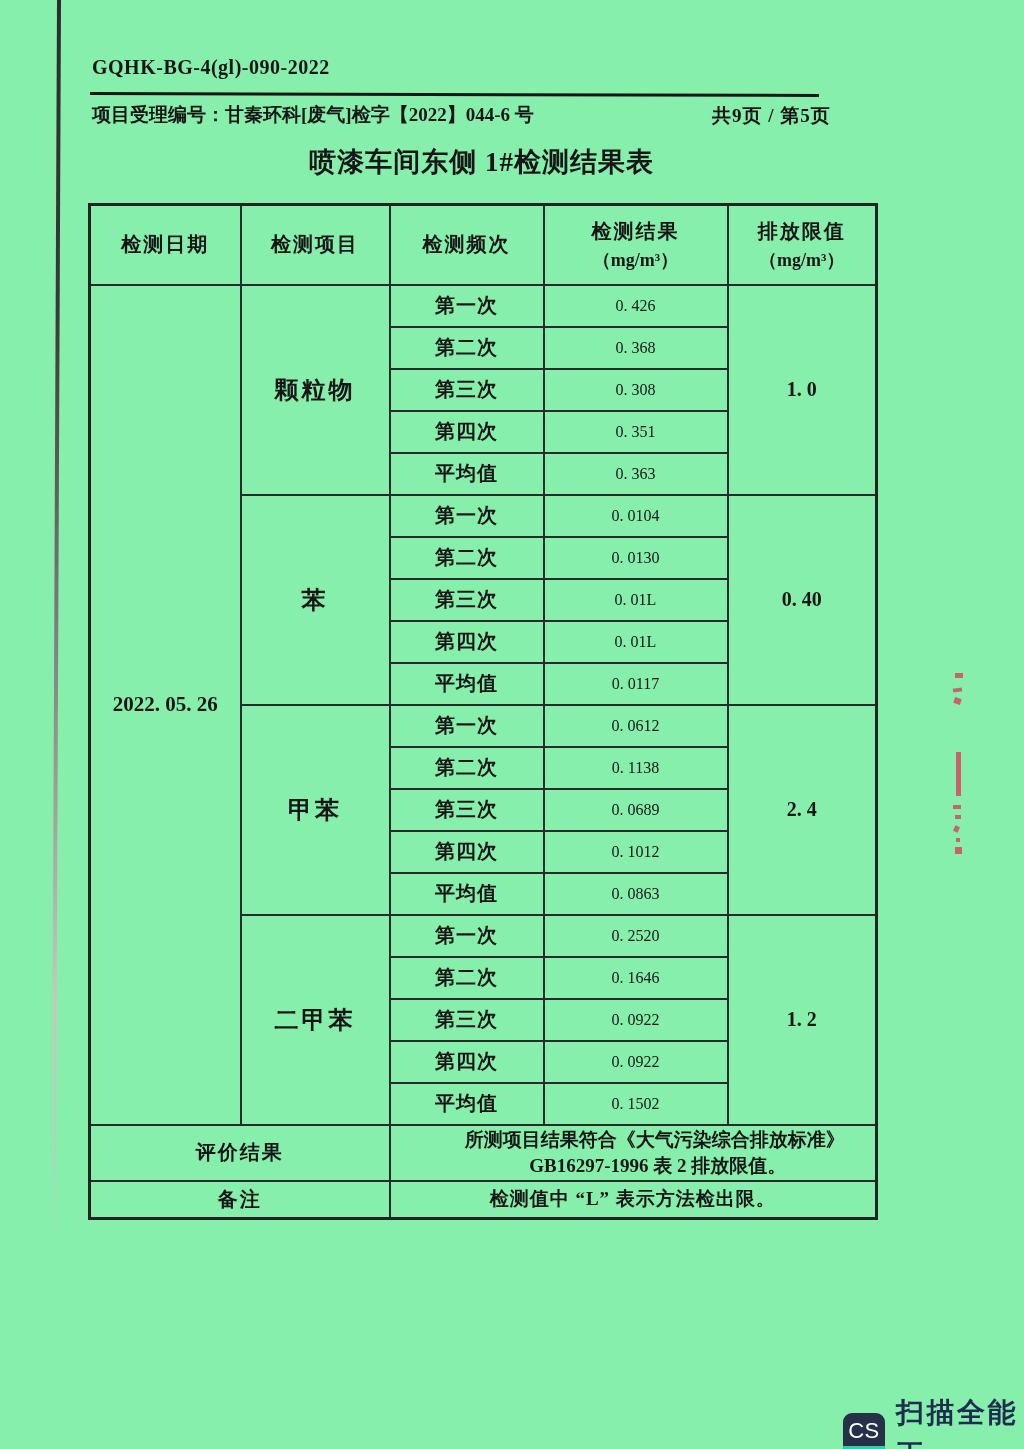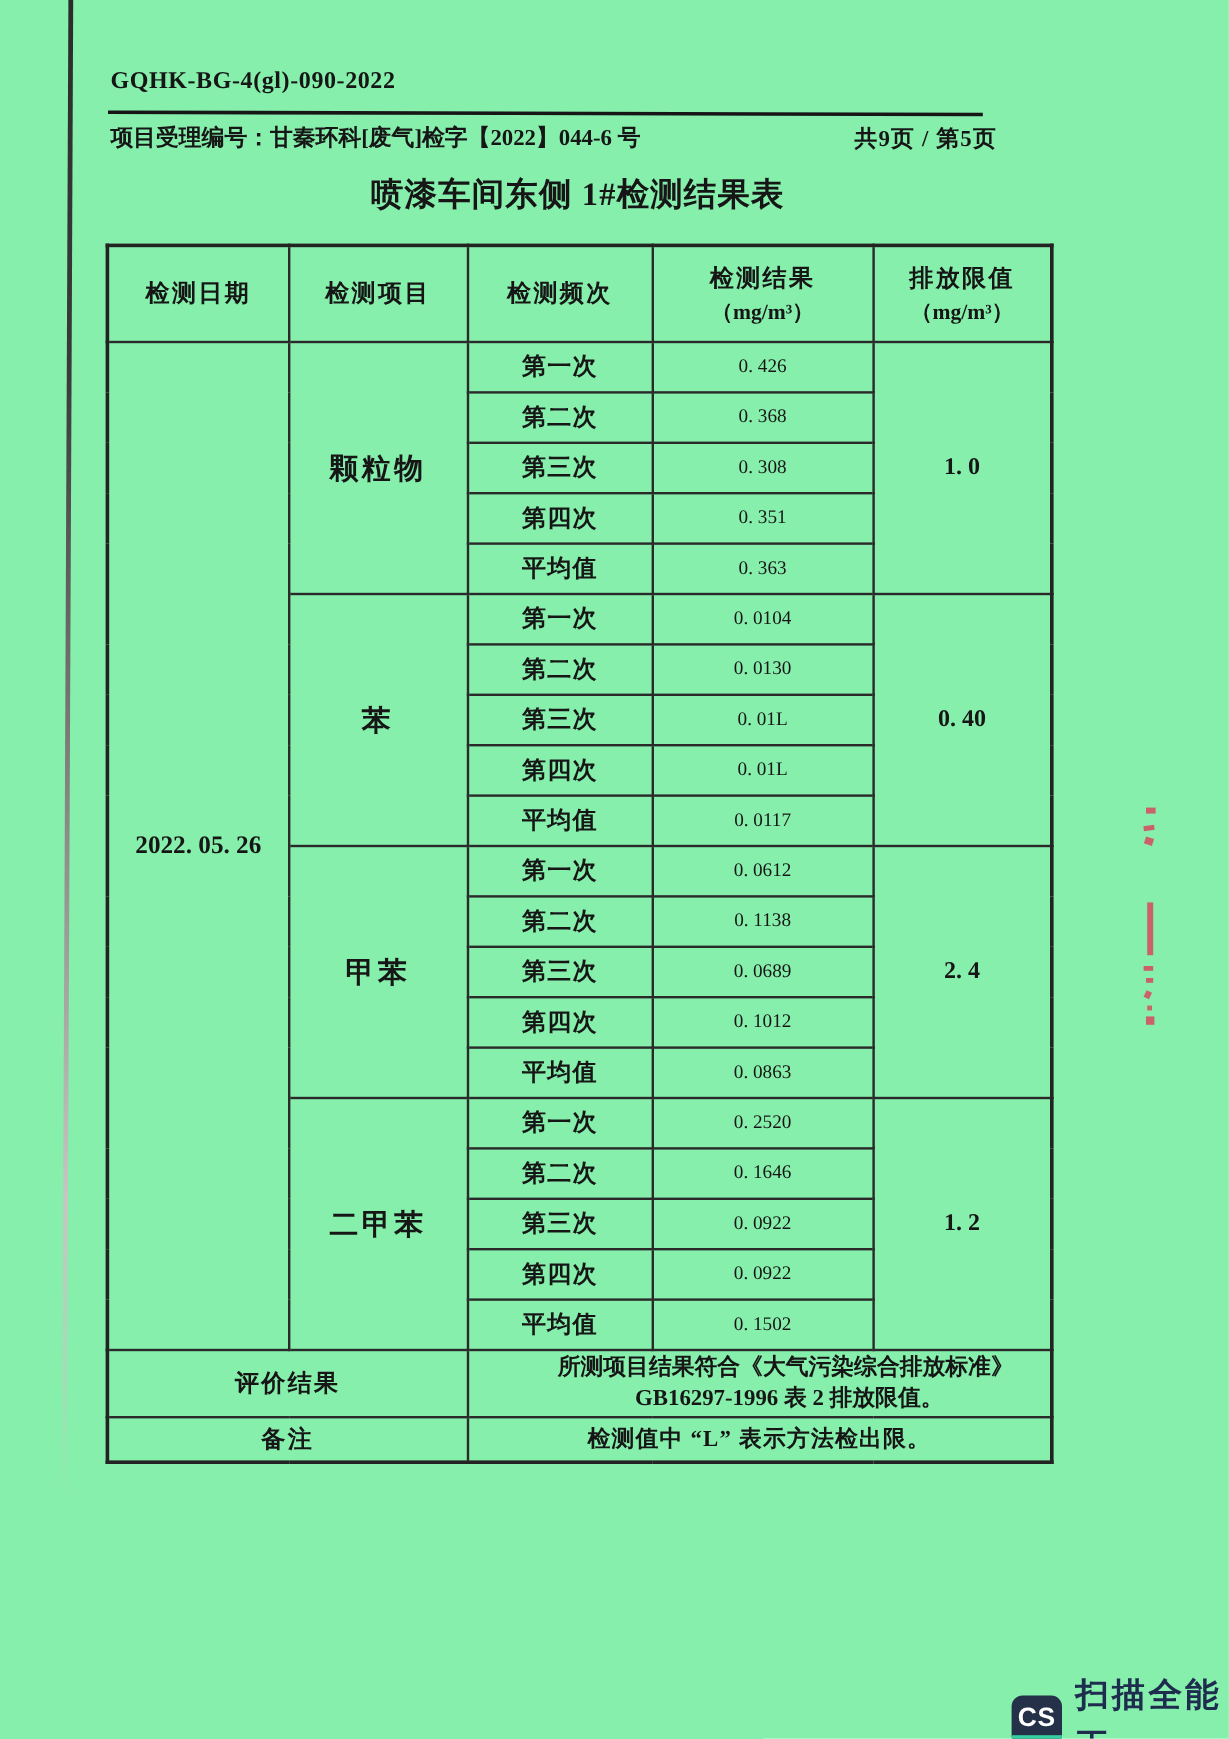--- a/index.html
+++ b/index.html
@@ -82,21 +82,21 @@
     position:absolute; left:843px; top:1392px;
     display:flex; align-items:center; gap:11px;
     font-family:"Liberation Sans","DejaVu Sans",sans-serif;
   }
   .cam-icon {
     position:relative; width:42px; height:42px; border-radius:9px;
     background:#243149; overflow:hidden; flex:0 0 auto;
   }
   .cam-cs {
     position:absolute; top:1px; left:0; right:0; height:33px;
-    color:#ffffff; font-weight:700; font-size:22px; line-height:33px; text-align:center;
+    color:#ffffff; font-weight:400; font-size:22px; line-height:33px; text-align:center;
     letter-spacing:0.5px;
   }
   .cam-accent {
     position:absolute; bottom:0; left:0; right:0; height:9px;
     background:#35d0a2;
   }
   .cam-text {
     font-size:28px; font-weight:700; color:#1e2c4e; letter-spacing:2.5px;
     line-height:42px;
   }

